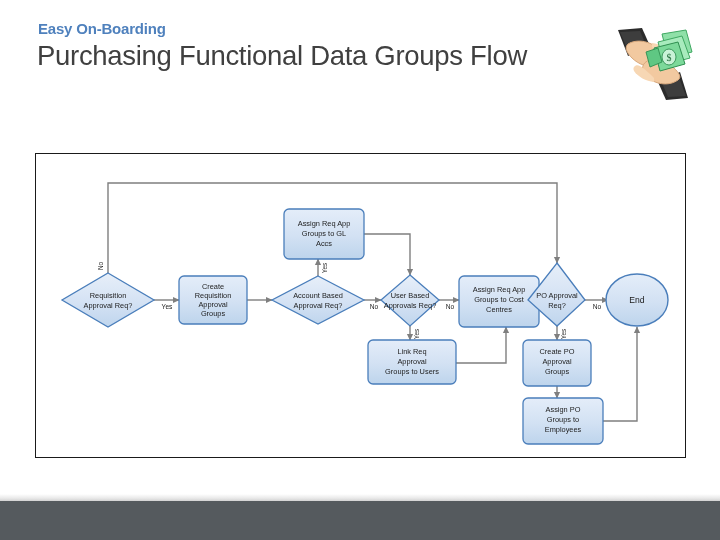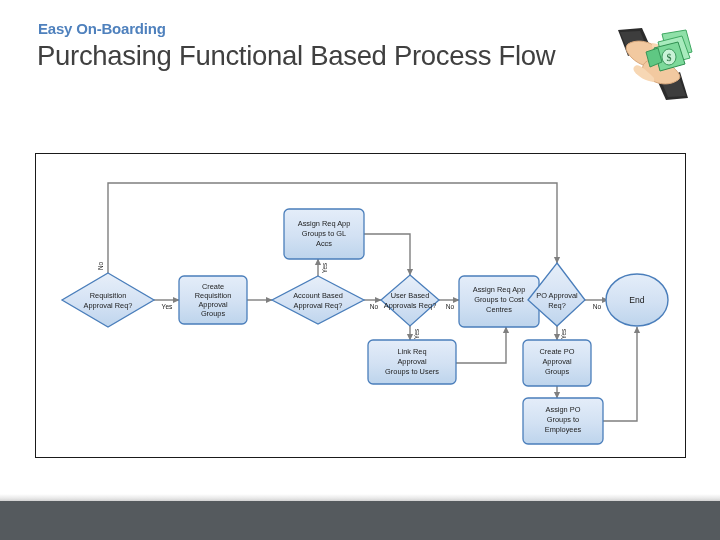--- a/index.html
+++ b/index.html
@@ -125,21 +125,21 @@
     background: #555a5e;
   }
 </style>
 </head>
 <body>
 
 <div id="slide-header">
 
   <div id="eyebrow">Easy On-Boarding</div>
 
-  <div id="slide-title">Purchasing Functional Based Process Flow</div>
+  <div id="slide-title">Purchasing Functional Data Groups Flow</div>
 
   <div id="header-icon">
     <svg viewBox="0 0 92 84" width="92" height="84" aria-hidden="true">
 
       <path d="M10 8 L34 6 L42 24 L20 34 Z" fill="#2b2b2b"></path>
       <path d="M12 10 L32 9 L38 23 L21 31 Z" fill="#3d3d3d"></path>
 
       <path d="M80 76 L58 78 L50 60 L72 50 Z" fill="#2b2b2b"></path>
       <path d="M78 74 L60 75 L54 61 L70 53 Z" fill="#3d3d3d"></path>
 

